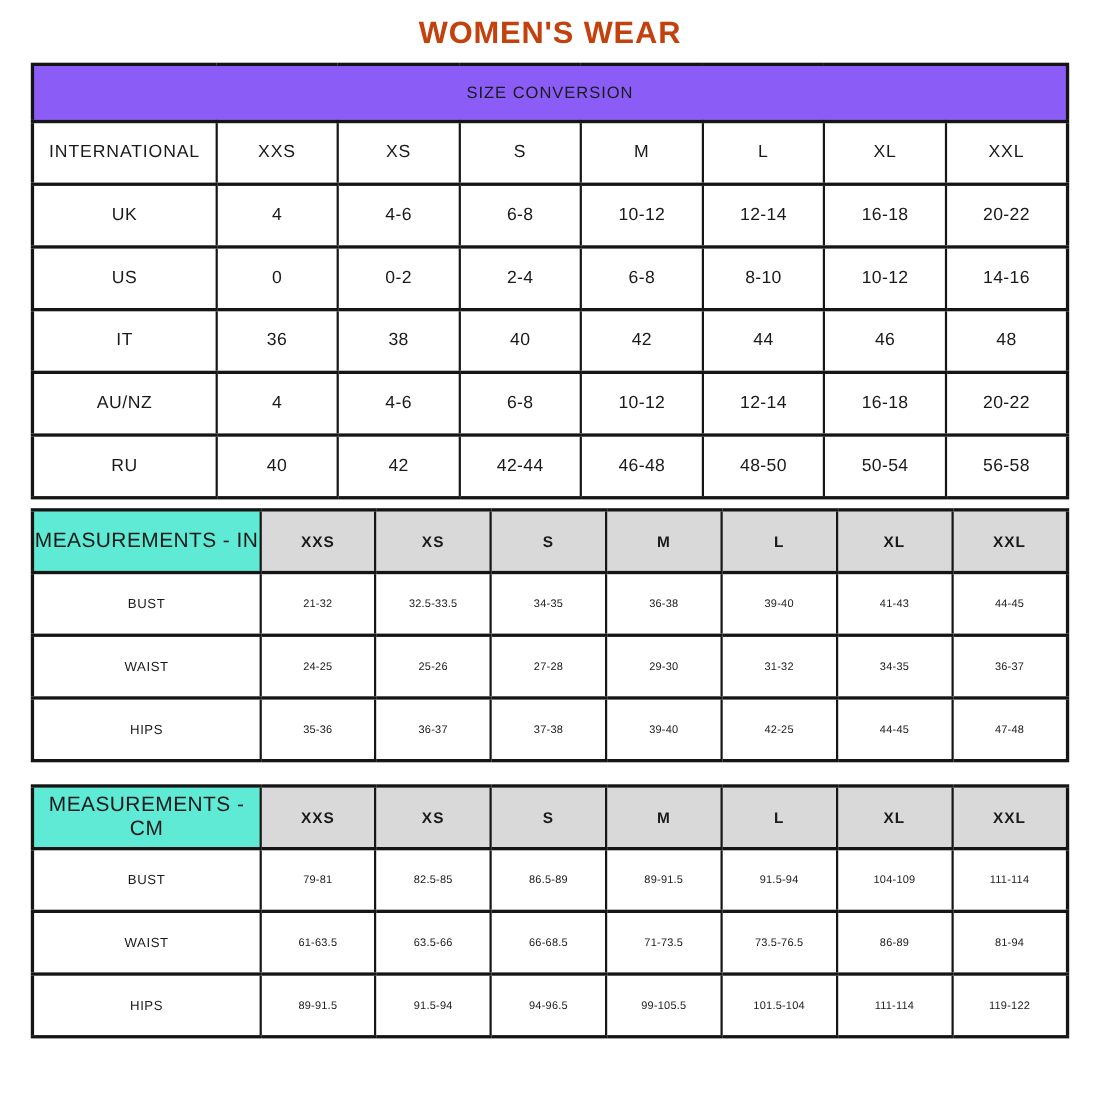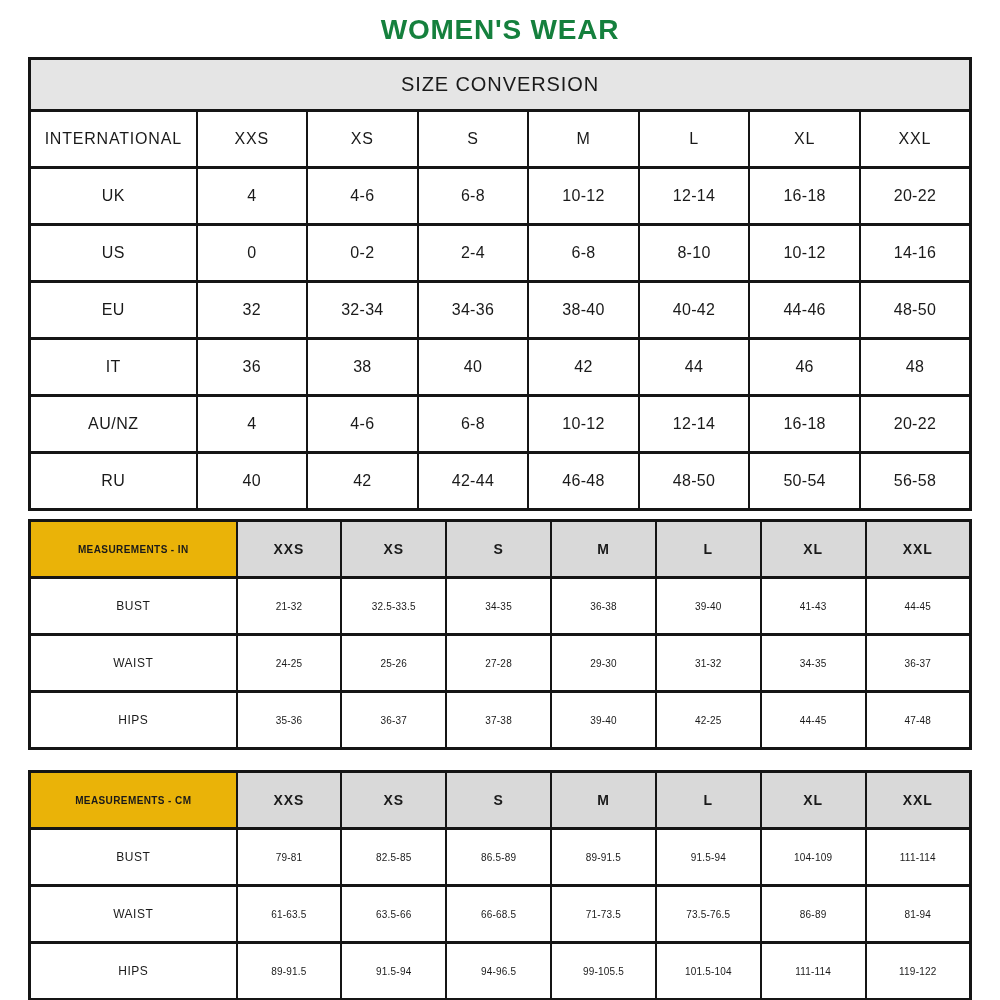--- a/index.html
+++ b/index.html
@@ -14,21 +14,21 @@
   .page { width: 1000px; }
   h1.page-title {
     margin: 0;
     padding-top: 13px;
     height: 44px;
     line-height: 34px;
     text-align: center;
     font-size: 28px;
     font-weight: 700;
     letter-spacing: 0.8px;
-    color: #15803d;
+    color: #c2410c;
   }
   table.tbl {
     border-collapse: collapse;
     table-layout: fixed;
     width: 944px;
     margin-left: 28px;
     border: 3px solid #151515;
   }
   .tbl th, .tbl td {
     border: solid #151515;
@@ -36,23 +36,23 @@
     padding: 0;
     text-align: center;
     vertical-align: middle;
     font-weight: 400;
   }
   
   .tbl-conv { margin-top: 0; }
   .tbl-conv tr { height: 57px; }
   .tbl-conv tr.banner-row { height: 52px; }
   .banner {
-    background: #e5e5e5;
+    background: #8b5cf6;
     font-weight: 700;
-    font-size: 20px;
+    font-size: 15px;
     letter-spacing: 0.9px;
   }
   .tbl-conv .col-head {
     font-size: 16px;
     letter-spacing: 0.8px;
     font-weight: 400;
   }
   .tbl-conv .row-label {
     font-size: 16px;
     letter-spacing: 0.5px;
@@ -60,23 +60,23 @@
   }
   .tbl-conv .cell {
     font-size: 16px;
     letter-spacing: 0.3px;
   }
   
   .tbl-meas tr { height: 57px; }
   .tbl-in { margin-top: 8px; }
   .tbl-cm { margin-top: 20px; padding-left: 11px; }
   .tbl-meas .banner-label {
-    background: #eab308;
-    font-weight: 700;
-    font-size: 10px;
+    background: #5eead4;
+    font-weight: 400;
+    font-size: 19px;
     letter-spacing: 0.4px;
   }
   .tbl-meas .banner-col {
     background: #d9d9d9;
     font-weight: 700;
     font-size: 14px;
     letter-spacing: 0.9px;
   }
   .tbl-meas .row-label {
     font-size: 12px;
@@ -135,30 +135,20 @@
           <th class="row-label">US</th>
           <td class="cell">0</td>
           <td class="cell">0-2</td>
           <td class="cell">2-4</td>
           <td class="cell">6-8</td>
           <td class="cell">8-10</td>
           <td class="cell">10-12</td>
           <td class="cell">14-16</td>
         </tr>
         <tr>
-          <th class="row-label">EU</th>
-          <td class="cell">32</td>
-          <td class="cell">32-34</td>
-          <td class="cell">34-36</td>
-          <td class="cell">38-40</td>
-          <td class="cell">40-42</td>
-          <td class="cell">44-46</td>
-          <td class="cell">48-50</td>
-        </tr>
-        <tr>
           <th class="row-label">IT</th>
           <td class="cell">36</td>
           <td class="cell">38</td>
           <td class="cell">40</td>
           <td class="cell">42</td>
           <td class="cell">44</td>
           <td class="cell">46</td>
           <td class="cell">48</td>
         </tr>
         <tr>

